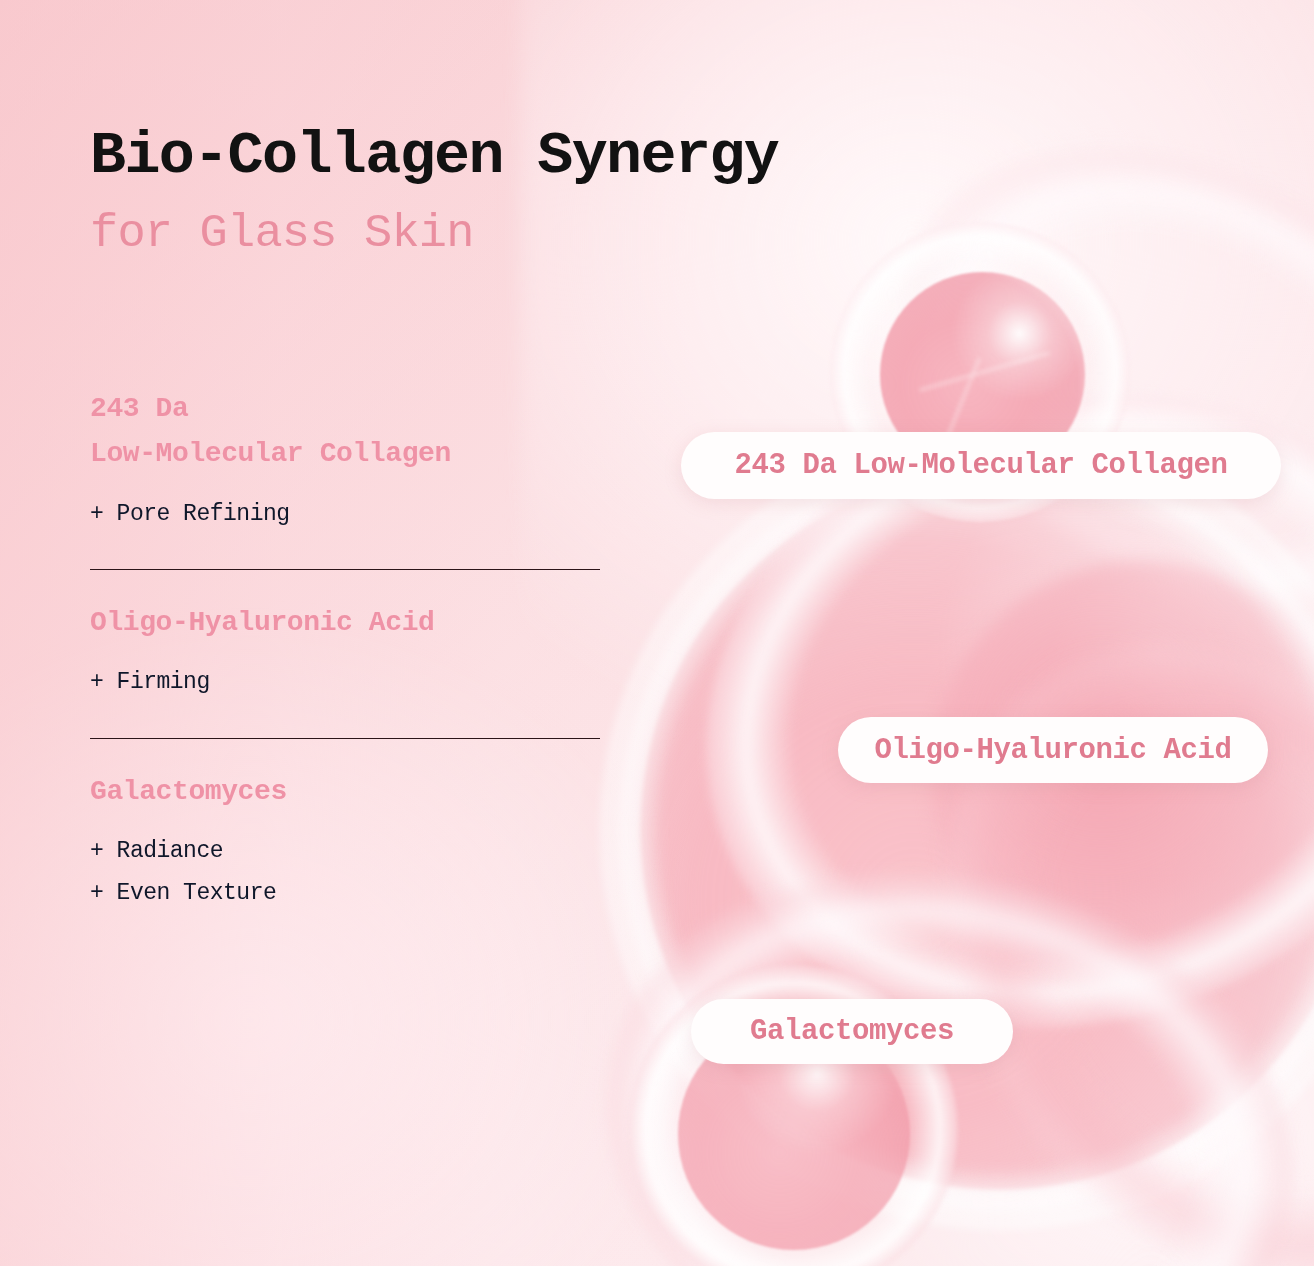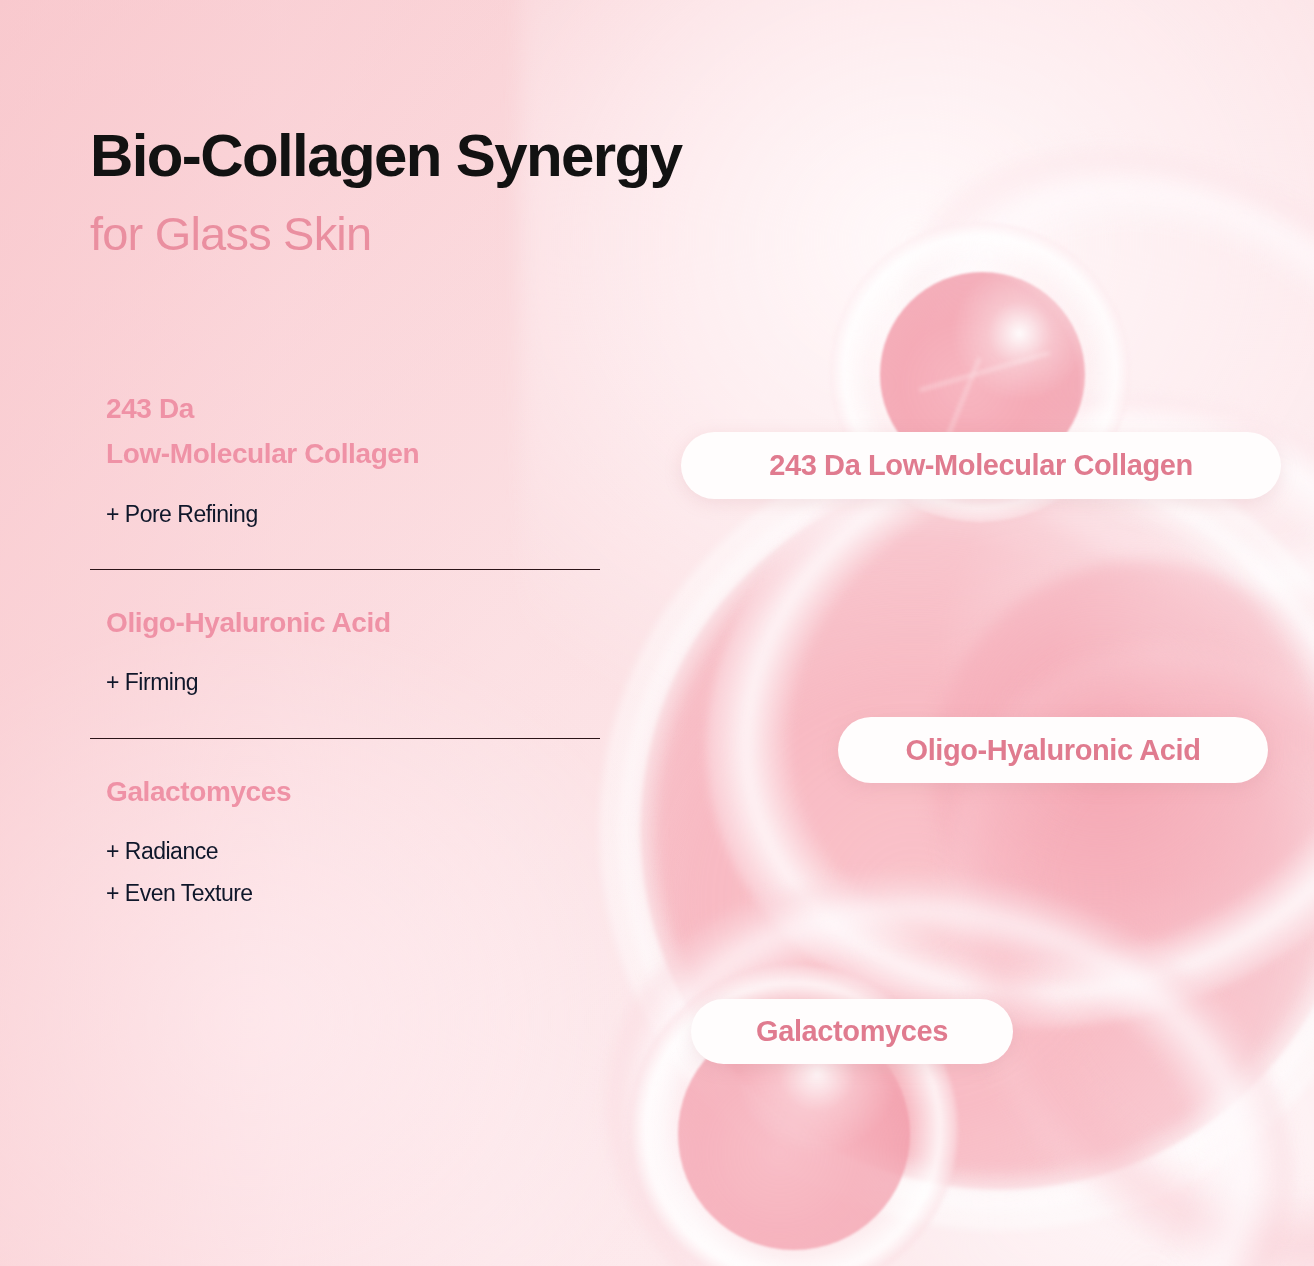--- a/index.html
+++ b/index.html
@@ -1,15 +1,15 @@
 <!DOCTYPE html>
 <html><head>
 <meta charset="utf-8">
 <style>
-  * { margin: 0; padding: 0; box-sizing: border-box; }
+  * { margin: 0; padding: 0; box-sizing: border-box; font-family: Liberation Mono, monospace; }
 
   html, body {
     width: 1314px;
     height: 1266px;
     overflow: hidden;
   }
 
   body {
     font-family: "Liberation Sans", sans-serif;
     position: relative;
@@ -232,21 +232,21 @@
     white-space: nowrap;
     text-align: center;
   }
 
   .ingredients {
     position: absolute;
     left: 90px; top: 386px;
     width: 520px;
   }
 
-  .ing-block { position: relative; margin-left: 16px; }
+  .ing-block { position: relative; }
 
   .ing-name {
     font-size: 28px;
     font-weight: 700;
     color: #ef92a6;
     letter-spacing: -0.4px;
     line-height: 1.62;
     white-space: pre-line;
   }
 

